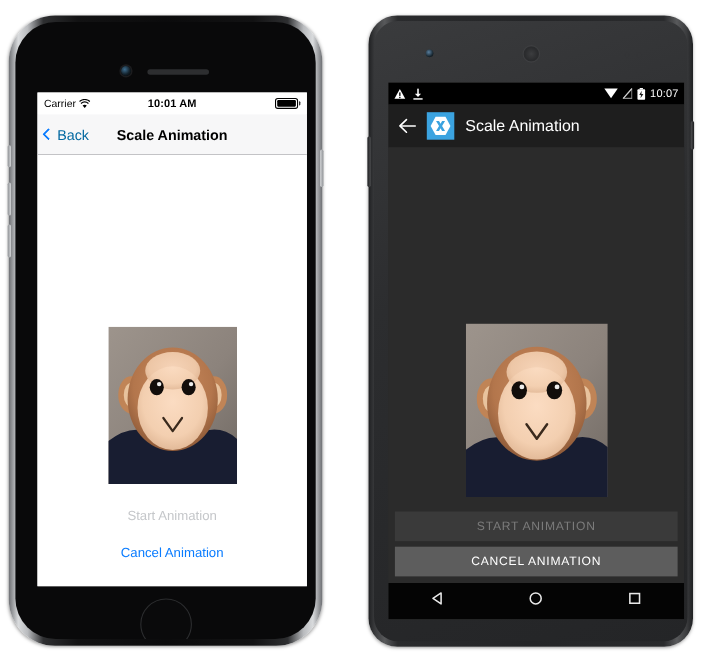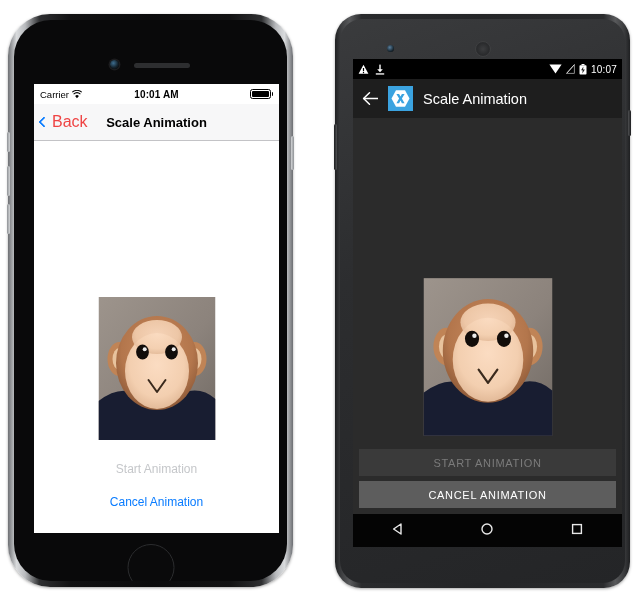--- a/index.html
+++ b/index.html
@@ -78,21 +78,21 @@
   .ios-batt-fill { width: 100%; height: 100%; background: #000; border-radius: 1px; }
   .ios-batt-cap { width: 1.5px; height: 4px; background: #000; margin-left: 1px; border-radius: 0 1px 1px 0; }
 
   .ios-navbar {
     height: 37px; background: #f7f7f8;
     border-bottom: 1px solid #c3c3c6;
     display: flex; align-items: center; position: relative;
   }
   .ios-back {
     display: flex; align-items: center; gap: 3px;
-    color: #ef4444; font-size: 16px; padding-left: 6px; cursor: pointer;
+    color: #0369a1; font-size: 13px; padding-left: 6px; cursor: pointer;
   }
   .ios-chevron {
     width: 8px; height: 8px; border-left: 2.2px solid #0a7cff; border-bottom: 2.2px solid #0a7cff;
     transform: rotate(45deg); margin-right: 1px; border-radius: 1px;
   }
   .ios-title {
     position: absolute; left: 0; right: 0; text-align: center;
     font-size: 13px; font-weight: bold; color: #000;
   }
   .ios-content {
@@ -131,21 +131,21 @@
   }
   .ad-speaker {
     position: absolute; left: 50%; top: 22px; transform: translateX(-50%);
     width: 16px; height: 16px; border-radius: 50%;
     background: radial-gradient(circle, #3c3d3f 0%, #2a2b2d 60%, #323335 100%);
     border: 1px solid #3e3f41;
   }
   .ad-sensors { position: absolute; right: 42px; top: 29px; display: flex; gap: 7px; }
   .ad-sensor { width: 4px; height: 4px; border-radius: 50%; background: #343537; }
   .ad-screen {
-    position: absolute; left: 13px; top: 40px; width: 269px; height: 488px;
+    position: absolute; left: 13px; top: 56px; width: 269px; height: 488px;
     background: #2b2b2b; overflow: hidden; display: flex; flex-direction: column;
   }
   .ad-btn-pwr {
     position: absolute; right: -1px; top: 96px; width: 3px; height: 26px;
     border-radius: 2px; background: linear-gradient(270deg,#1c1d1f,#505153);
   }
   .ad-btn-vol {
     position: absolute; left: -1px; top: 110px; width: 3px; height: 46px;
     border-radius: 2px; background: linear-gradient(90deg,#1c1d1f,#505153);
   }

